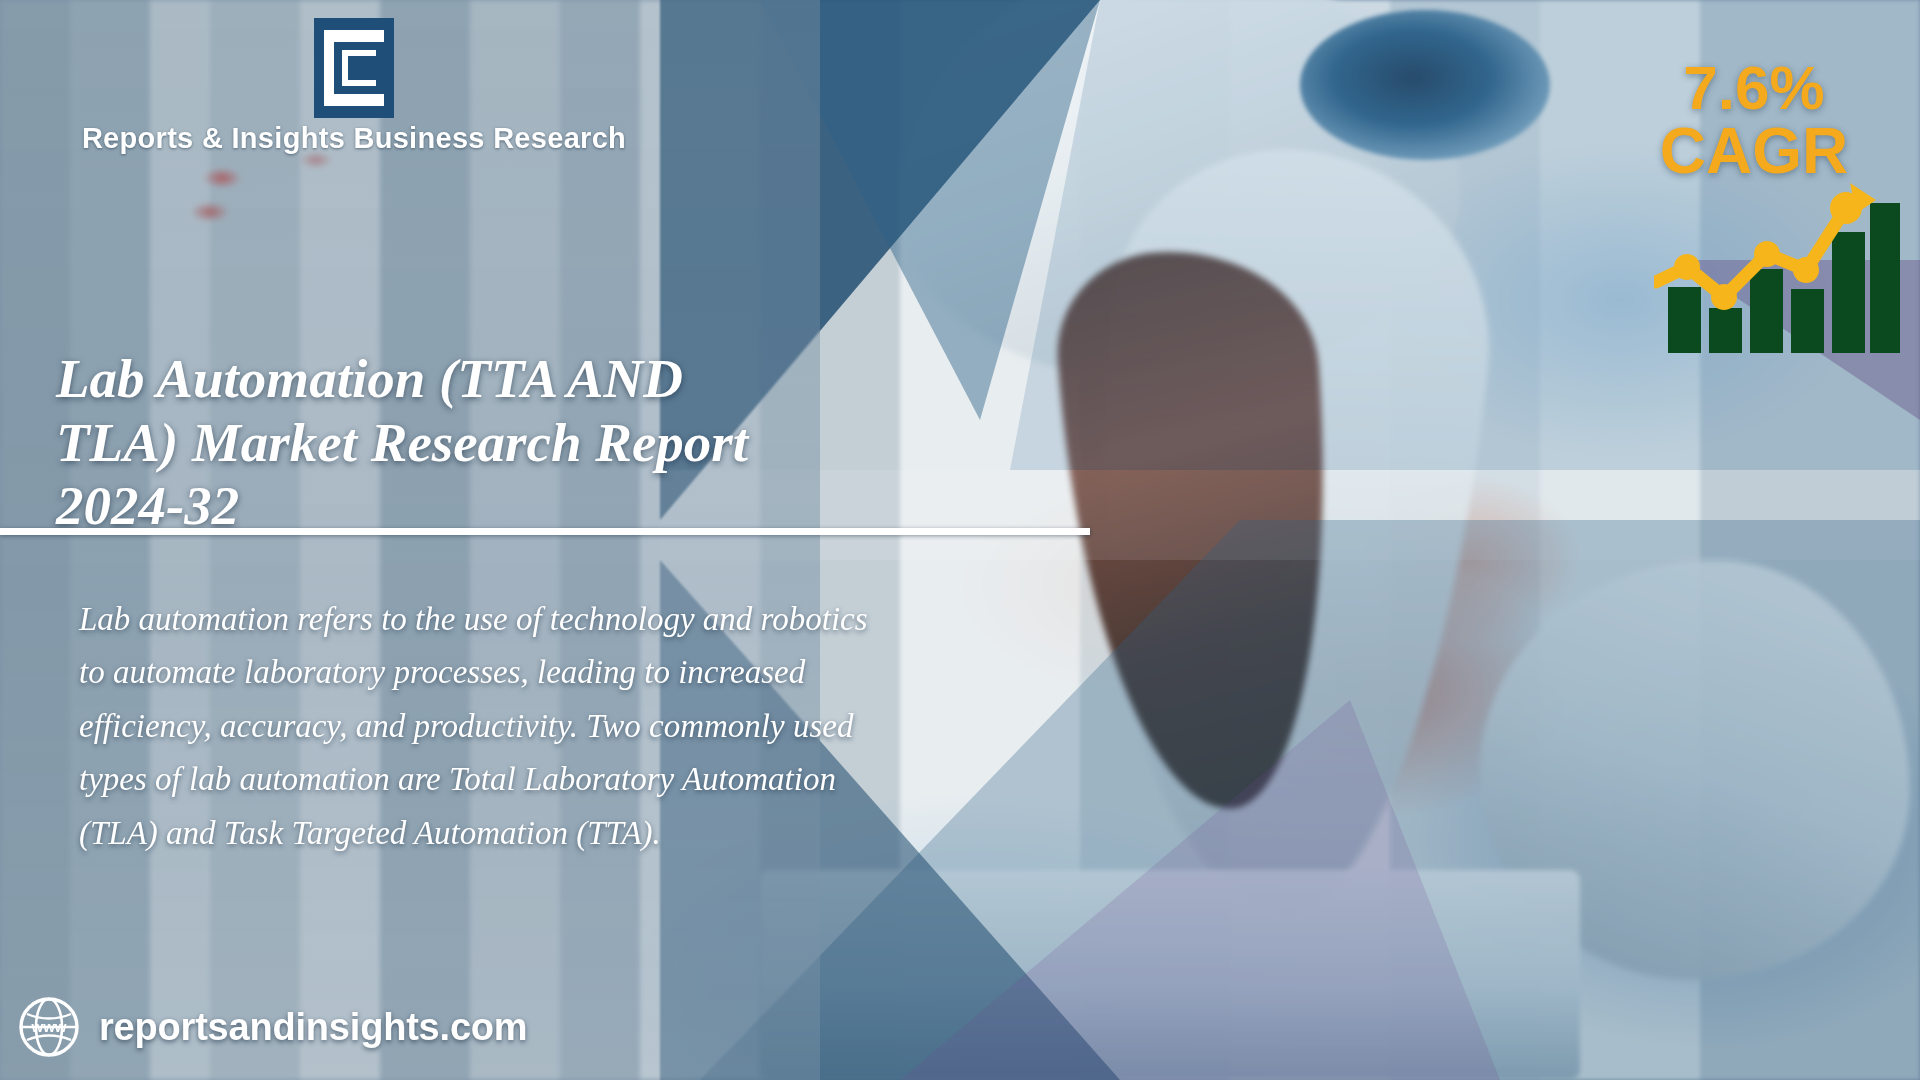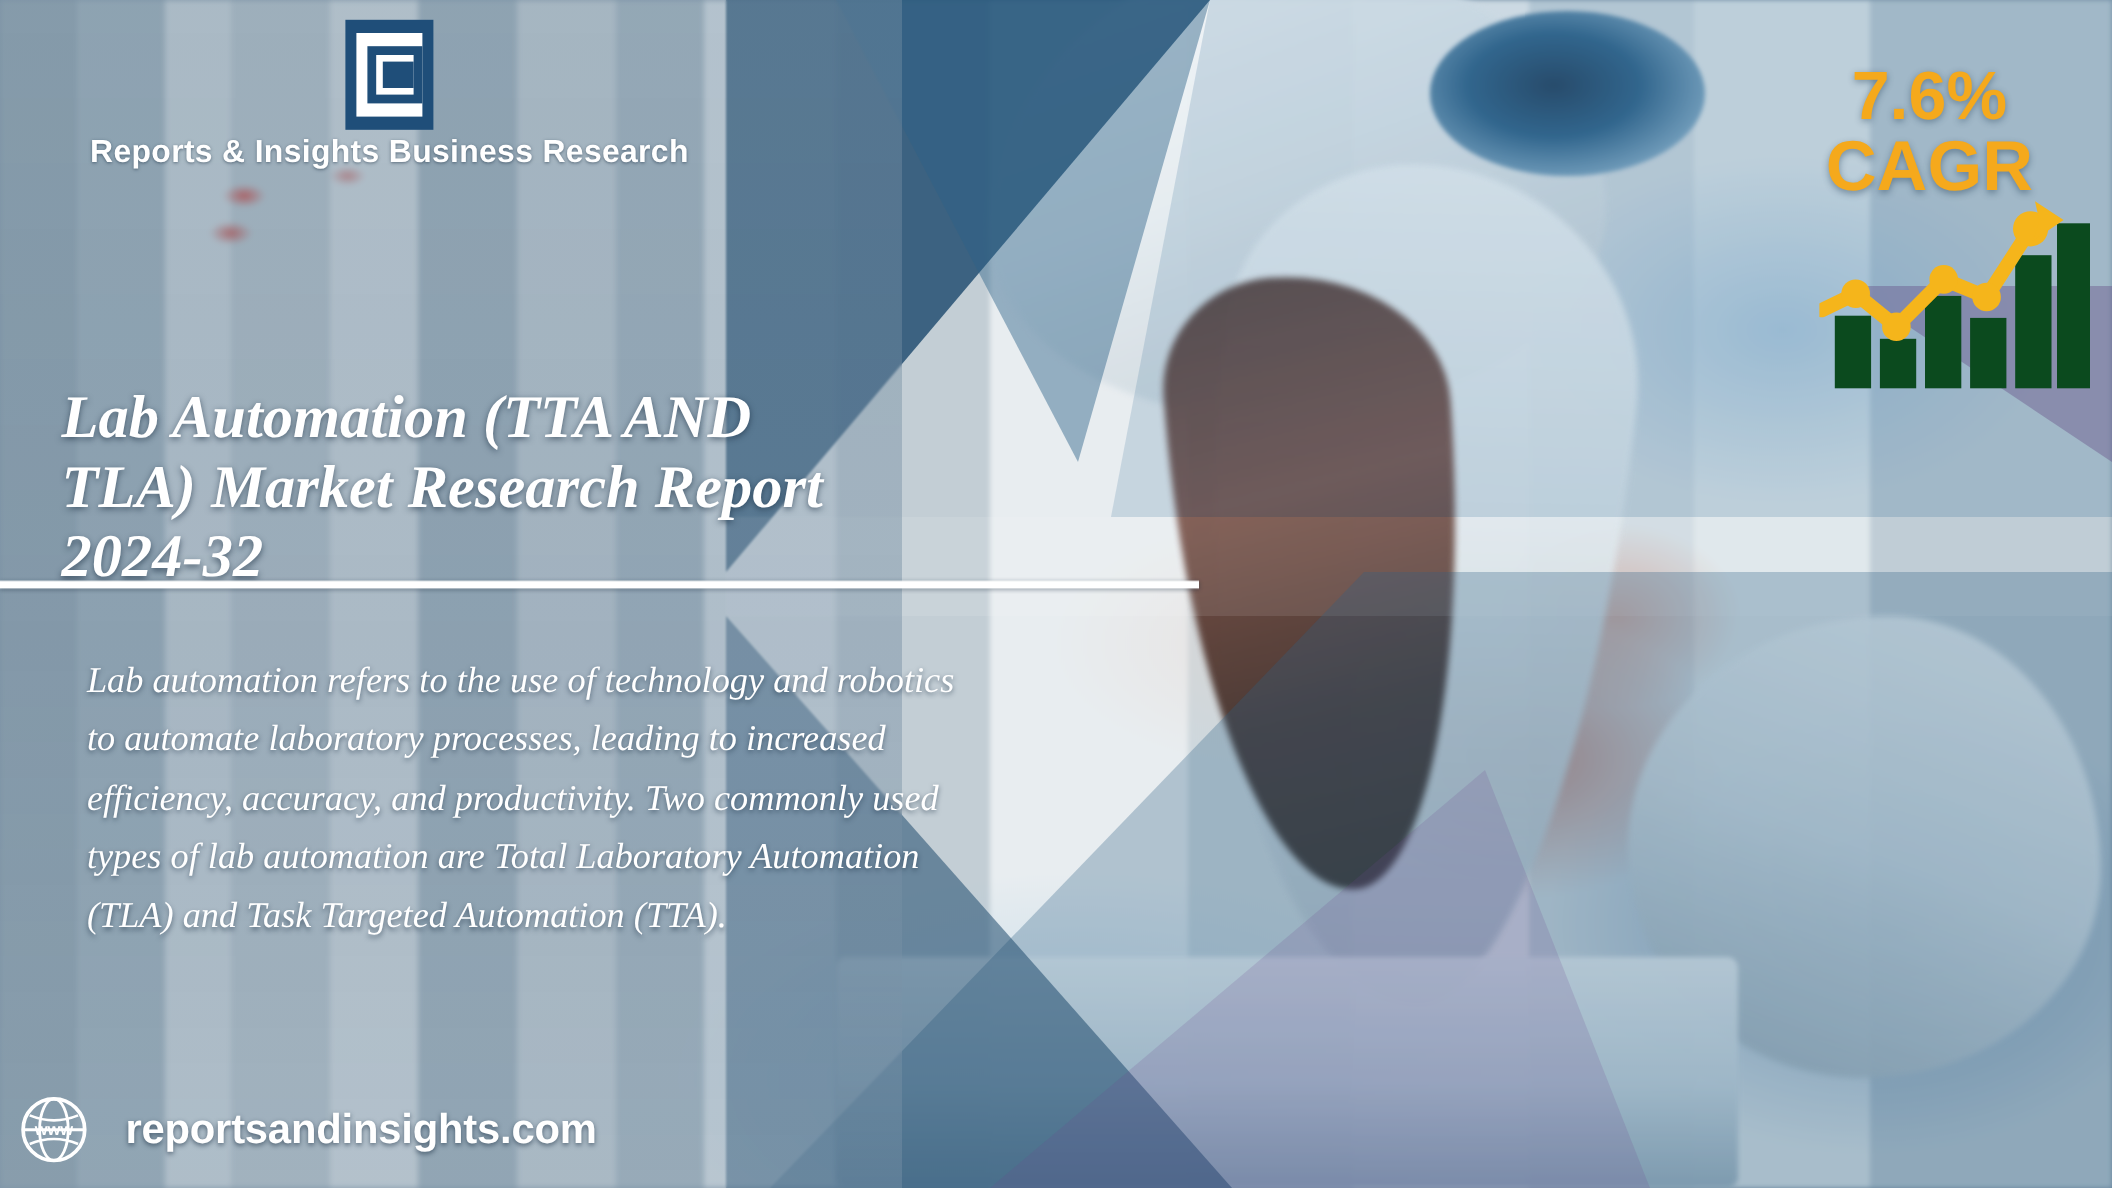--- a/index.html
+++ b/index.html
@@ -152,21 +152,21 @@
     font-size:33px;
     line-height:1.62;
     color:#ffffff;
     text-shadow:0 2px 5px rgba(18,38,58,.55);
     margin-left:45px;
   }
 
   
   .site{
     position:absolute; left:18px; top:996px;
-    display:flex; align-items:center; gap:34px;
+    display:flex; align-items:center; gap:19px;
   }
   .globe{width:62px;height:62px;display:block;}
   .site-url{
     font-family:"Liberation Sans", sans-serif;
     font-weight:700;
     font-size:38px;
     color:#ffffff;
     text-shadow:0 2px 5px rgba(18,38,58,.6);
     letter-spacing:-.2px;
   }

